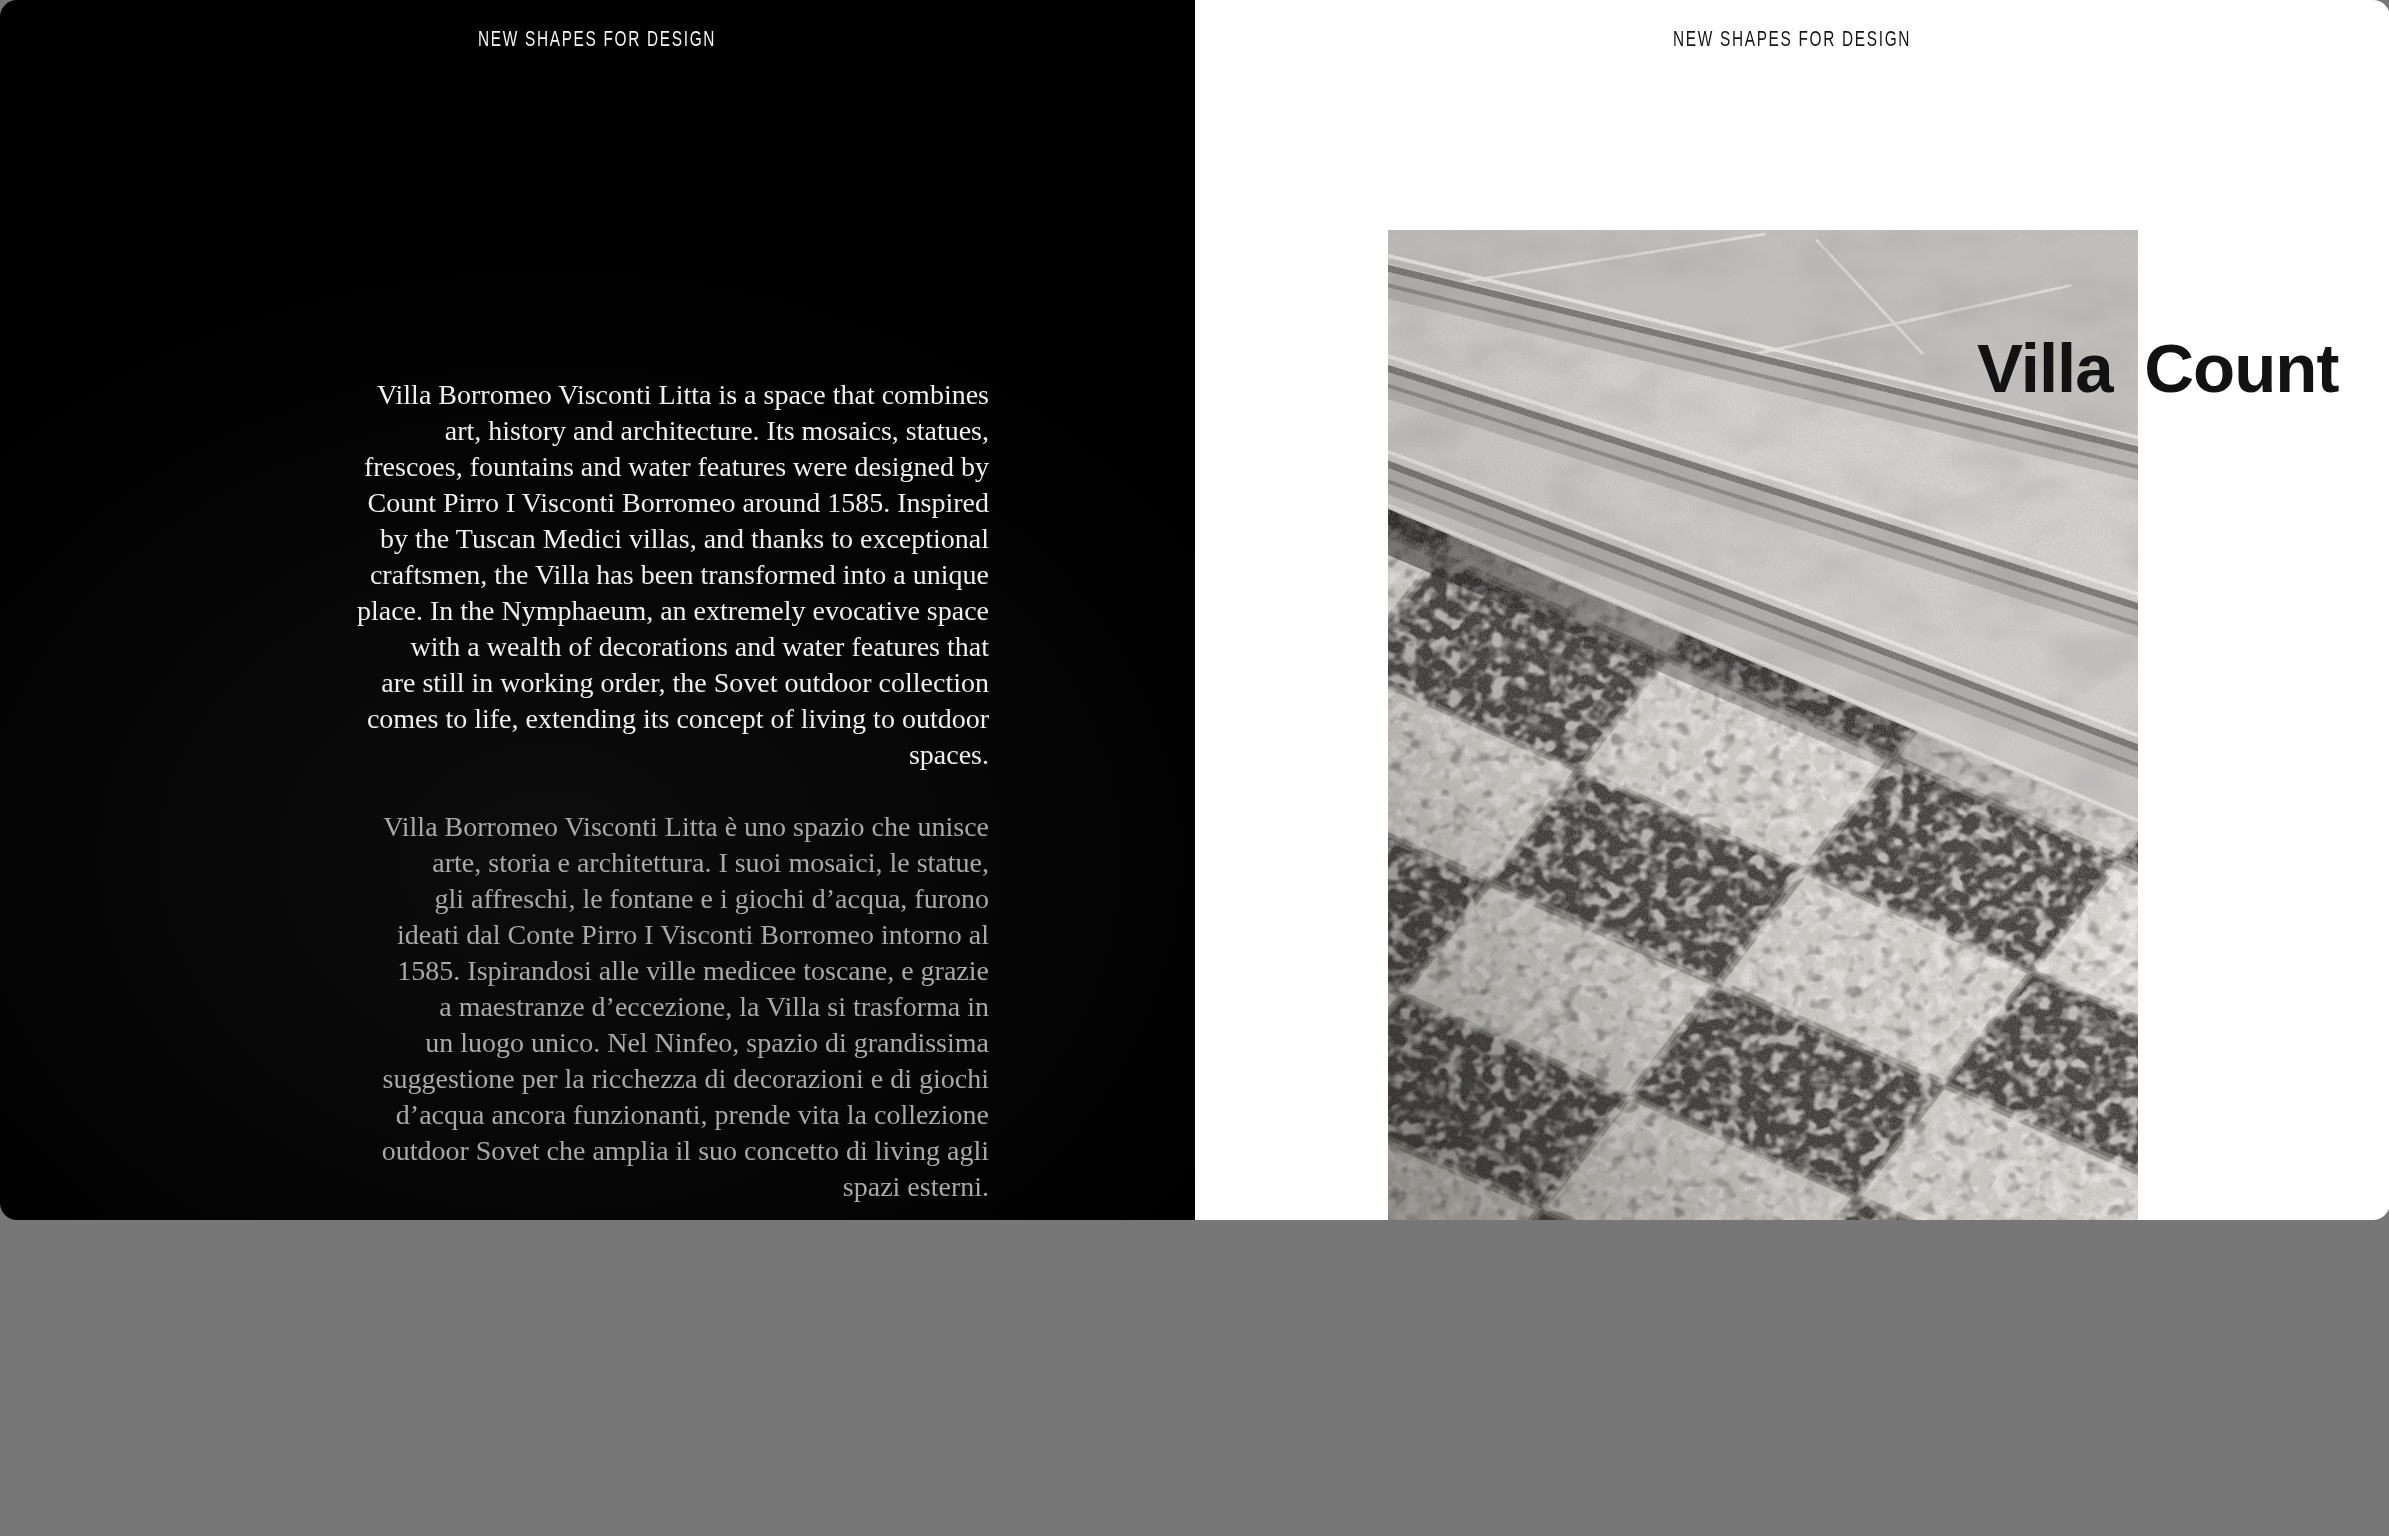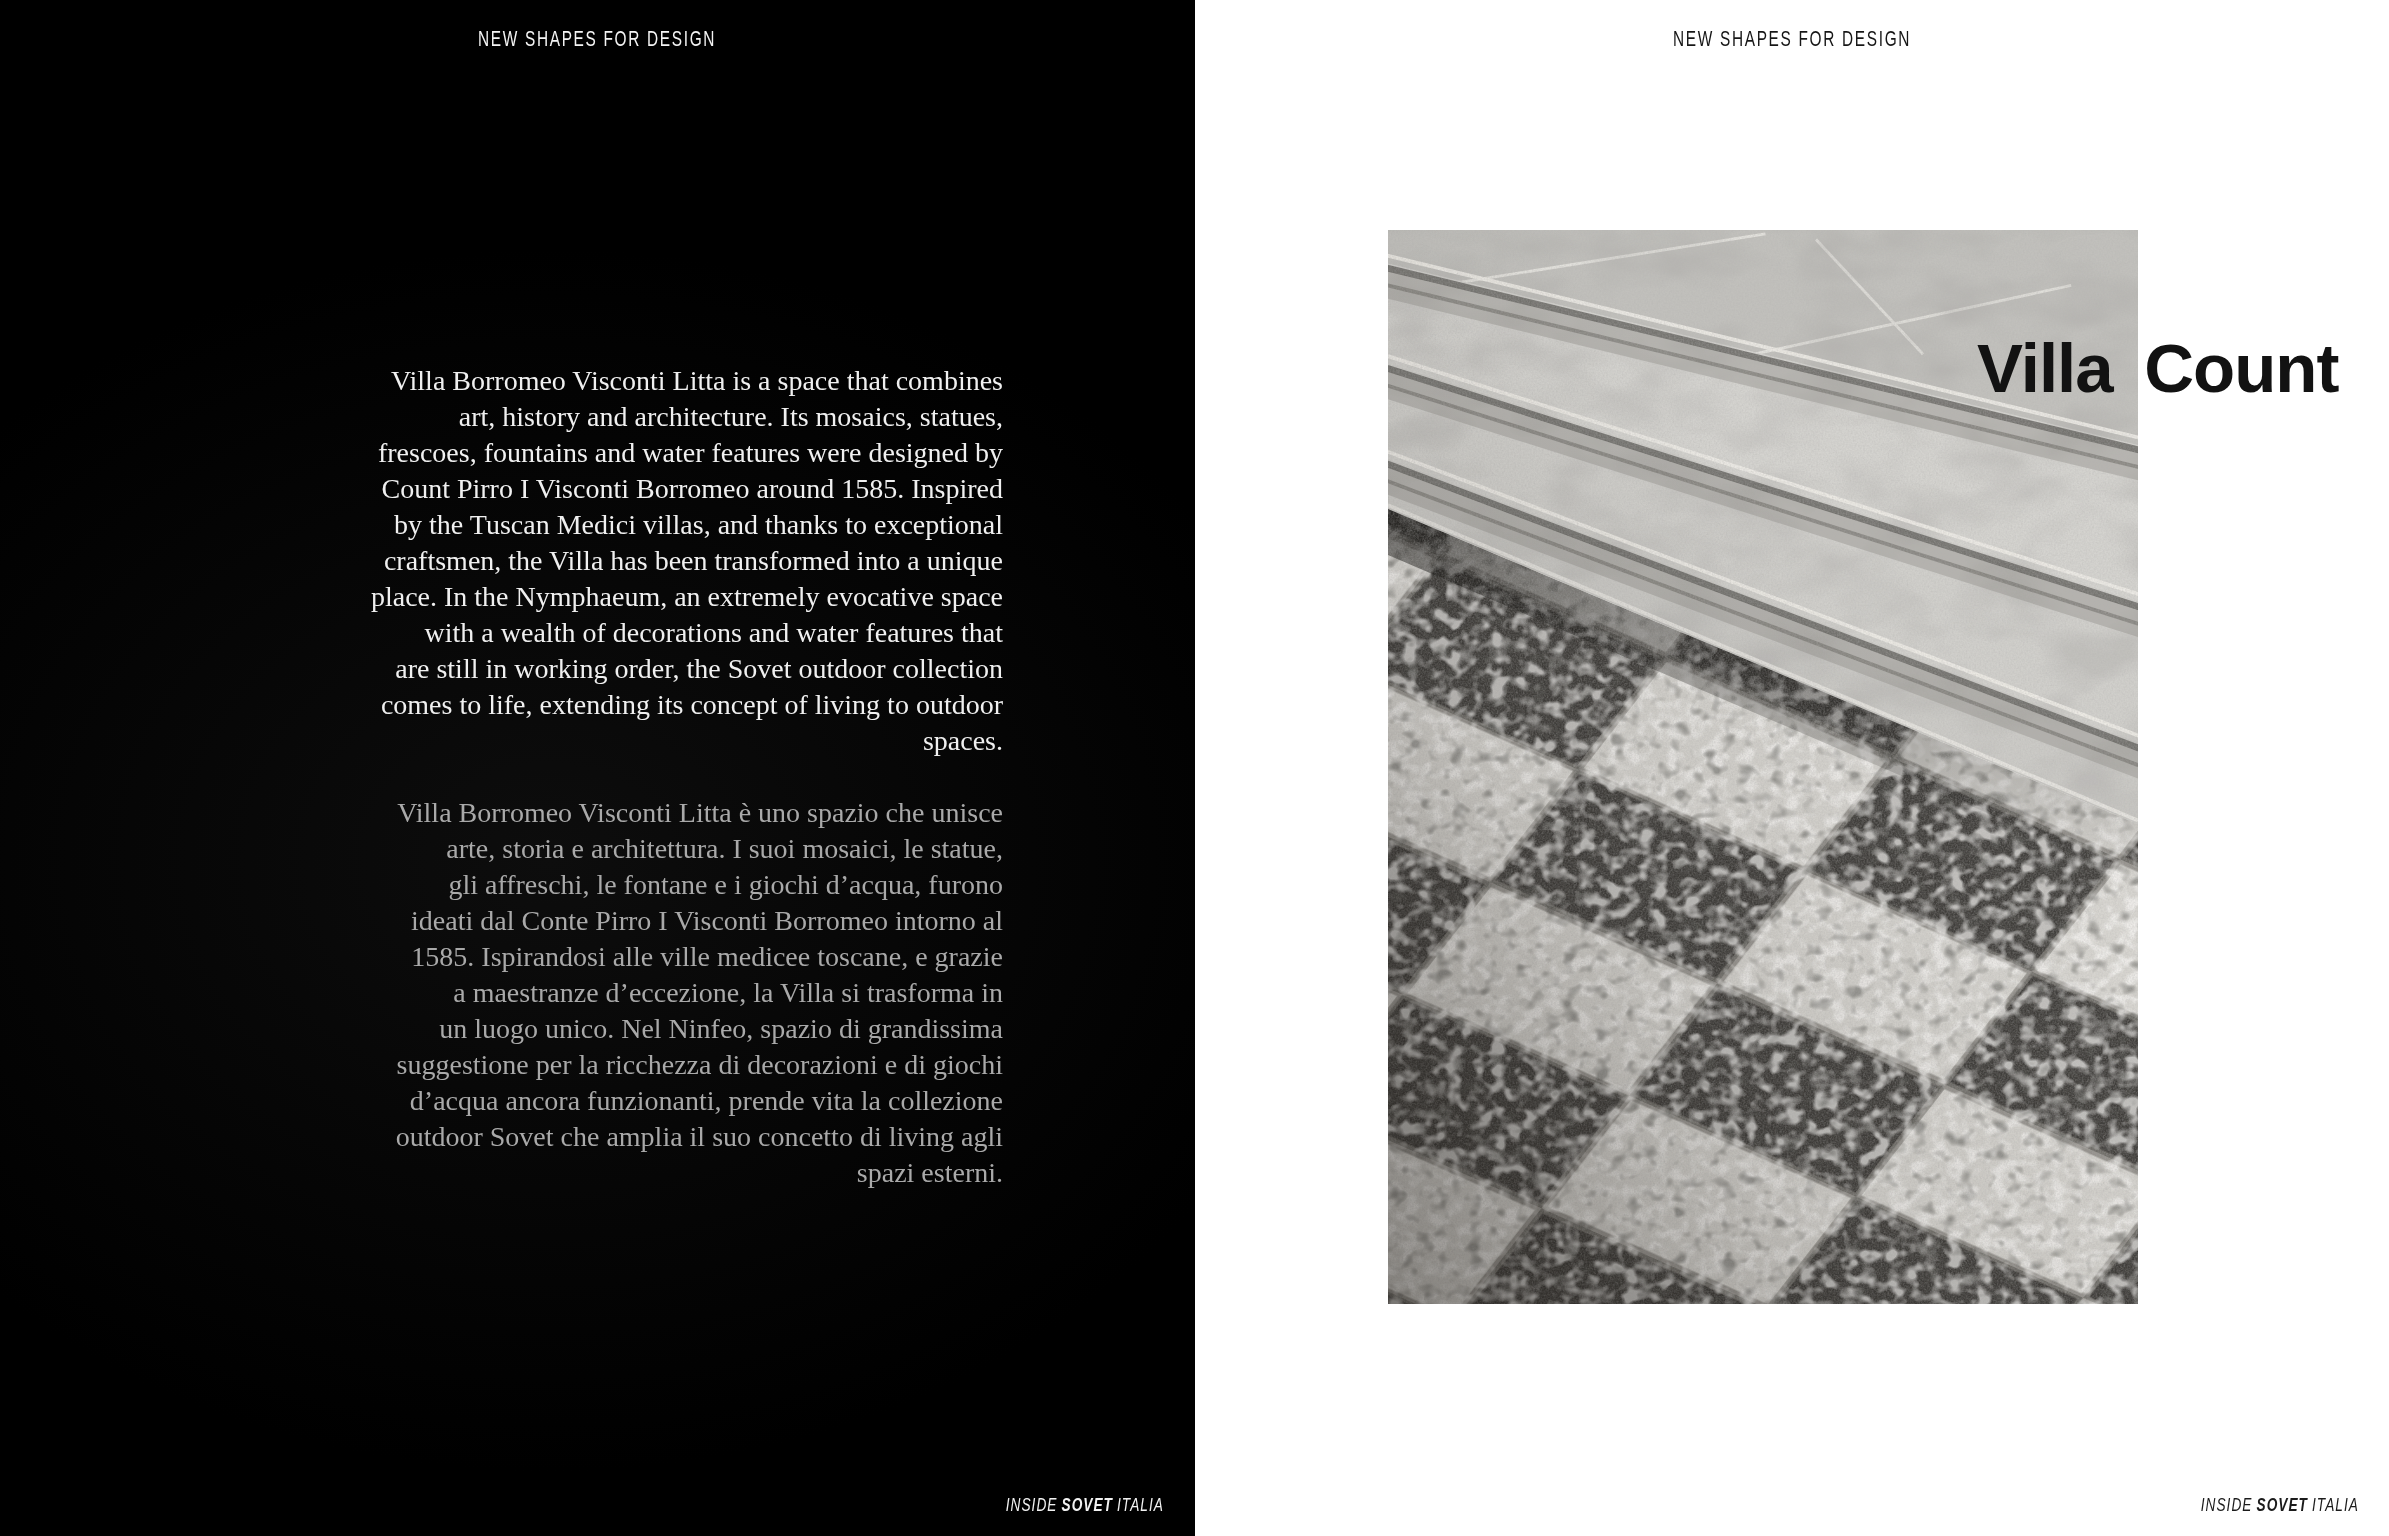--- a/index.html
+++ b/index.html
@@ -1,28 +1,28 @@
 <!DOCTYPE html>
 <html><head>
 <meta charset="utf-8">
 <style>
   html,body{margin:0;padding:0;background:#777;}
-  .canvas{position:relative;width:2390px;height:1536px;overflow:hidden;font-family:"Liberation Sans",sans-serif;}
+  .canvas{position:relative;width:2390px;height:1220px;overflow:hidden;font-family:"Liberation Sans",sans-serif;border-radius:17px;}
   .page{position:absolute;top:0;height:1536px;}
   .page-left{left:0;width:1195px;background:radial-gradient(ellipse 1004px 784px at 46% 56%, #0d0d0d, #000 78%);}
   .page-right{left:1195px;width:1195px;background:#ffffff;}
 
   .page-header{position:absolute;top:26px;left:0;right:0;display:flex;justify-content:center;}
   .page-header .tracked{font-size:22px;font-weight:400;letter-spacing:2.4px;transform:scaleX(0.70);transform-origin:center;white-space:nowrap;}
   .page-left .page-header{color:#f4f4f4;}
   .page-right .page-header{color:#161616;}
 
   .copy{position:absolute;left:251px;width:752px;top:363px;text-align:right;
         font-family:"Liberation Serif",serif;font-size:28px;line-height:36px;}
-  .copy p{margin:0;white-space:pre-line;}
+  .copy p{margin:14px;white-space:pre-line;}
   .copy .para-en{color:#f0f0f0;}
   .copy .para-it{color:#a9a9a9;margin-top:36px;}
 
   .page-footer{position:absolute;bottom:20px;left:0;right:0;display:flex;justify-content:flex-end;font-style:italic;}
   .page-footer .inner{display:inline-flex;gap:5.7px;align-items:baseline;font-size:19px;letter-spacing:1.4px;
                       transform:scaleX(0.72);transform-origin:center;white-space:nowrap;}
   .page-footer .brand{font-weight:700;}
   .page-left .page-footer{color:#f2f2f2;}
   .page-right .page-footer{color:#1b1b1b;}
 

